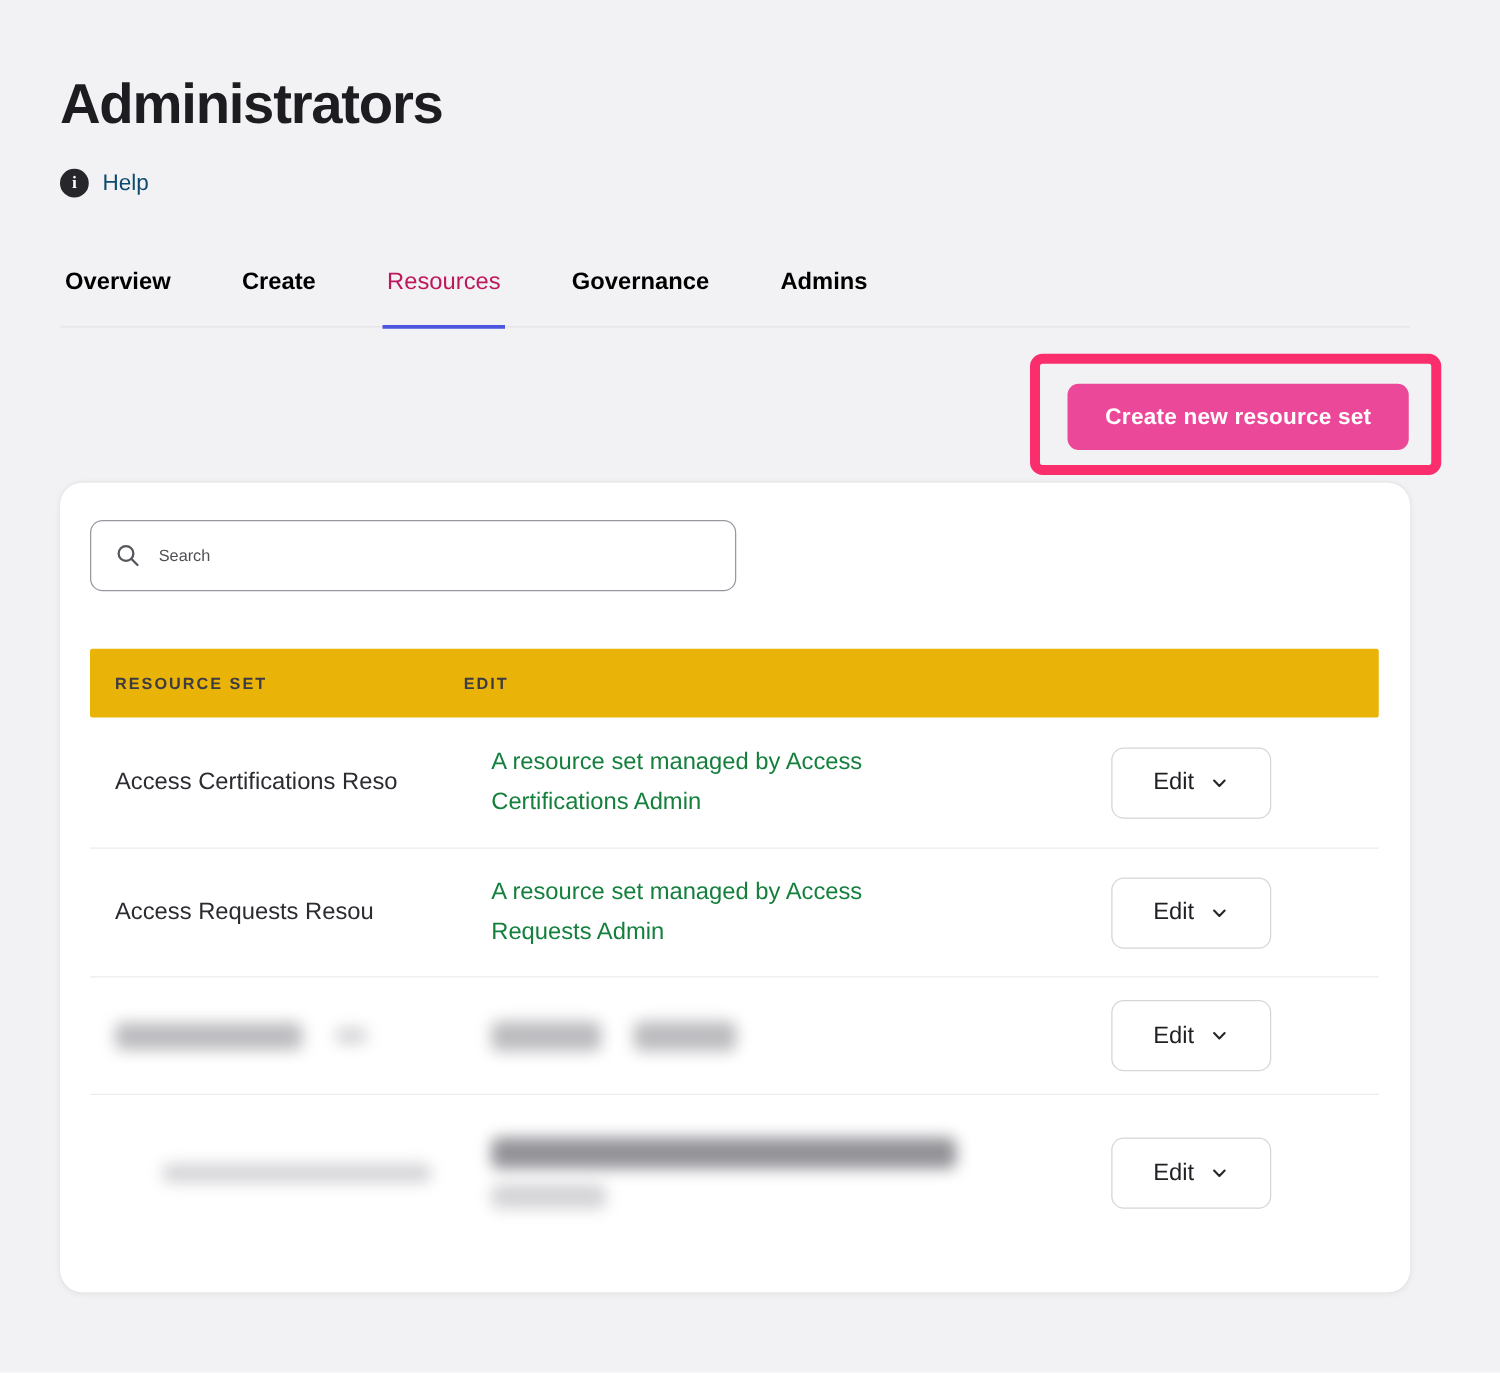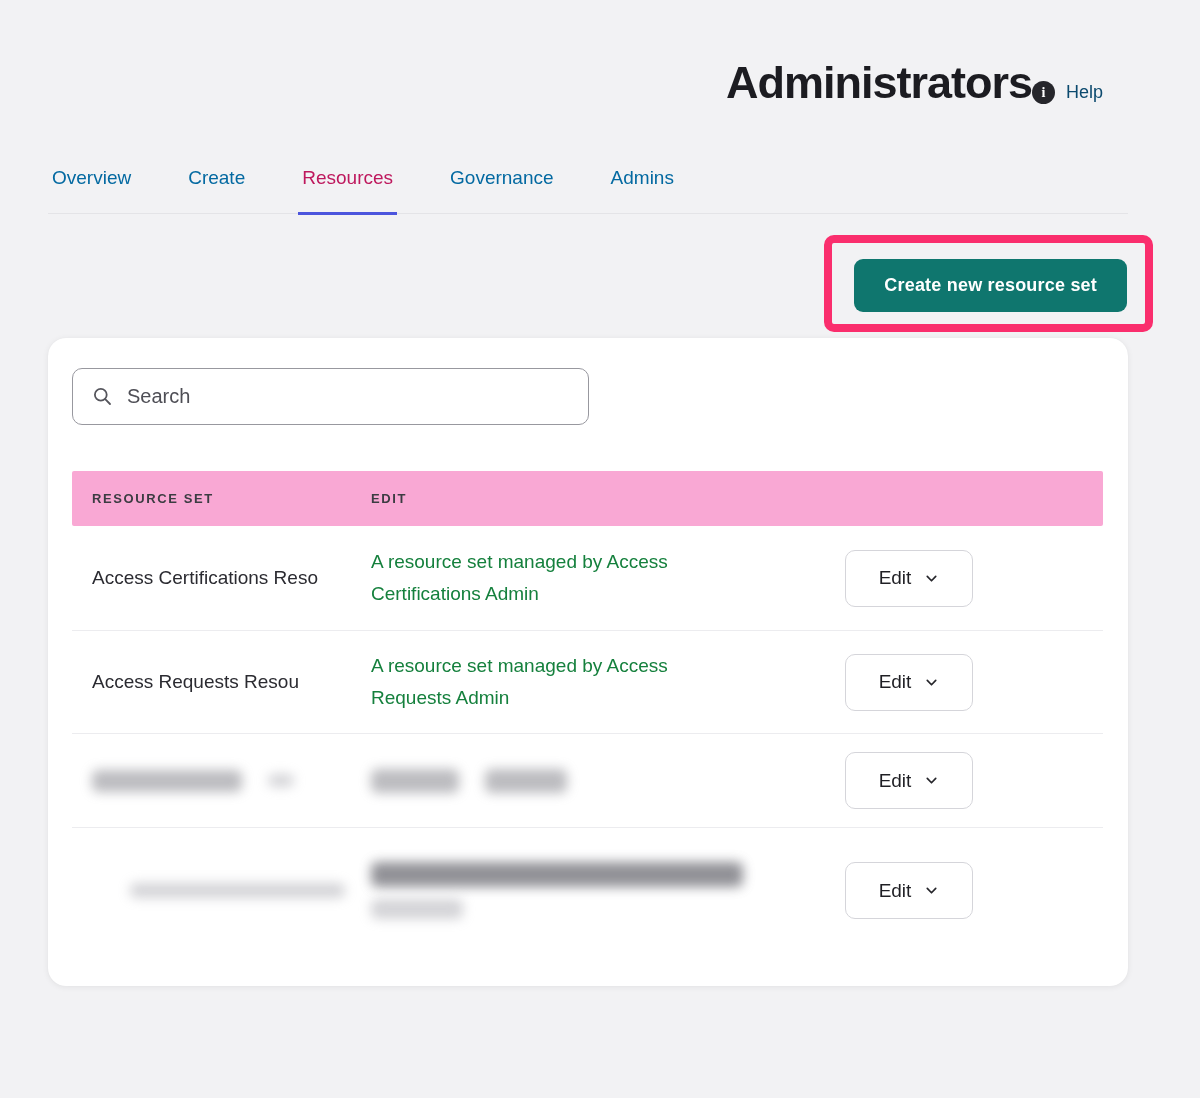--- a/index.html
+++ b/index.html
@@ -6,70 +6,70 @@
   body{
     width:1200px;height:1098px;
     background:#f2f2f4;
     font-family:"Liberation Sans", sans-serif;
     color:#1c1c21;
     overflow:hidden;
   }
   .page{position:relative;width:1200px;height:1098px;}
 
   
-  .topbar{display:flex;justify-content:flex-end;align-items:flex-start;padding:56px 97px 0 48px;}
+  .topbar{display:flex;justify-content:flex-end;align-items:flex-start;padding:56px 97px 0 48px;flex-direction:column;}
   .page-title{margin:0;font-size:45px;font-weight:700;letter-spacing:-1px;color:#1c1c21;line-height:54px;}
   .help{display:flex;align-items:center;gap:11px;margin-top:25px;cursor:pointer;}
   .info-icon{width:23px;height:23px;border-radius:50%;background:#26262b;display:flex;align-items:center;justify-content:center;}
   .info-icon span{color:#fff;font-size:14px;font-weight:700;line-height:1;font-family:"Liberation Serif", serif;}
   .help-label{font-size:18px;color:#0c4a6e;}
 
   
   .tabs{display:flex;gap:49px;margin:57px 72px 0 48px;border-bottom:1px solid #e4e4e7;width:1080px;box-sizing:border-box;}
-  .tab{font-size:19px;color:#0369a1;padding:0 4px 23px 4px;cursor:pointer;border-bottom:3.5px solid transparent;margin-bottom:-2px;}
+  .tab{font-size:19px;color:#000000;padding:0 4px 23px 4px;cursor:pointer;border-bottom:3.5px solid transparent;margin-bottom:-2px;font-weight:bold;}
   .tab.active{color:#be185d;font-weight:500;border-bottom-color:#4c55dd;}
 
   
   .action-row{display:flex;justify-content:flex-end;padding-right:47px;margin-top:21px;height:97px;box-sizing:border-box;}
   .annotation{border:8px solid #fa2e6d;border-radius:10px;padding:16px 18px 12px 22px;background:transparent;height:53px;}
   .primary-btn{
     display:block;height:53px;padding:0 30px;border:none;border-radius:9px;
-    background:#0f766e;color:#ffffff;font-size:18px;font-weight:600;
+    background:#ec4899;color:#ffffff;font-size:18px;font-weight:600;
     font-family:"Liberation Sans", sans-serif;letter-spacing:.2px;cursor:pointer;
   }
 
   
   .card{
     margin:6px 48px 0 48px;width:1080px;height:648px;box-sizing:border-box;
     background:#ffffff;border-radius:18px;
     box-shadow:0 1px 6px rgba(25,25,35,.07), 0 0 1px rgba(0,0,0,.06);
     padding:30px 25px 0 24px;overflow:hidden;
   }
 
   
   .search-box{
     display:flex;align-items:center;gap:13px;width:517px;height:57px;box-sizing:border-box;
     border:1px solid #98989f;border-radius:10px;padding:0 16px 0 20px;background:#fff;
   }
   .search-box input{
-    border:none;outline:none;flex:1;font-size:20px;color:#2a2a30;background:transparent;
+    border:none;outline:none;flex:1;font-size:13px;color:#2a2a30;background:transparent;
     font-family:"Liberation Sans", sans-serif;
   }
   .search-box input::placeholder{color:#4e4e55;opacity:1;}
 
   
   .thead{
     display:grid;grid-template-columns:279px 474px auto;align-items:center;
     width:1031px;height:55px;box-sizing:border-box;padding-left:20px;margin-top:46px;
-    background:#f9a8d4;border-radius:2px;
+    background:#eab308;border-radius:2px;
   }
   .th{font-size:13px;font-weight:700;letter-spacing:1.6px;color:#3c3c42;}
   .trow{
     display:grid;grid-template-columns:279px 474px auto;align-items:center;
-    width:1031px;box-sizing:border-box;padding-left:20px;
+    width:1031px;box-sizing:border-box;padding-left:20px;gap:22px;
   }
   .trow.sep{border-bottom:1px solid #ececef;}
   .r1{height:105px;} .r2{height:103px;} .r3{height:94px;} .r4{height:125px;}
   .cell{font-size:19px;color:#2b2b31;}
   .cell.name{width:250px;white-space:nowrap;overflow:hidden;}
   .cell.desc{max-width:372px;line-height:32px;color:#15803d;}
   .edit-btn{
     display:inline-flex;align-items:center;justify-content:center;gap:13px;
     width:128px;height:57px;box-sizing:border-box;border:1.5px solid #d5d5da;border-radius:10px;
     background:#ffffff;font-size:19px;color:#1f1f24;font-family:"Liberation Sans", sans-serif;cursor:pointer;

